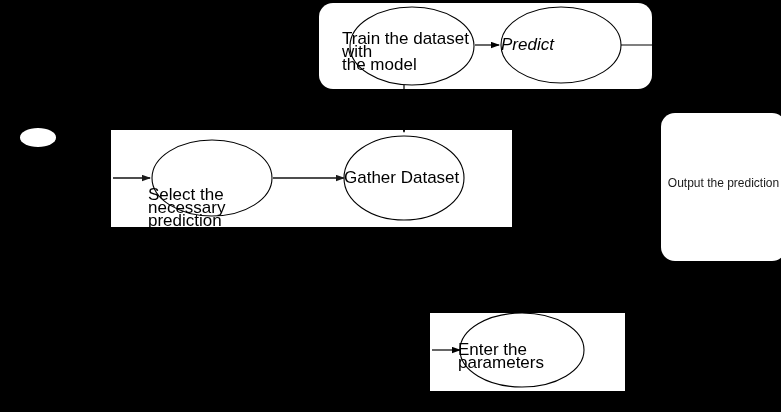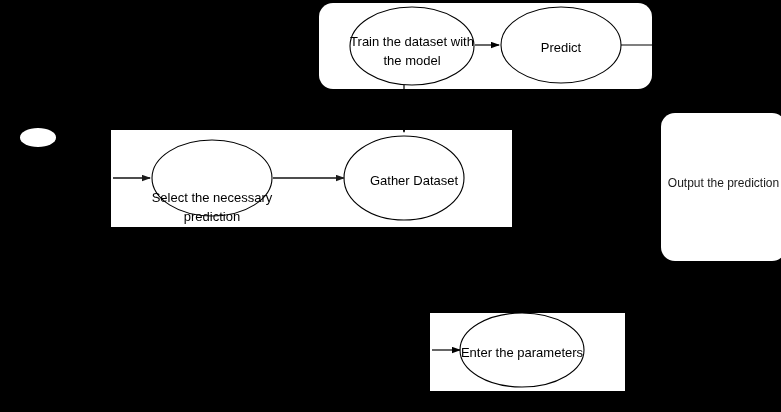--- a/index.html
+++ b/index.html
@@ -31,23 +31,22 @@
     position: absolute;
     left: 0;
     top: 0;
     width: 781px;
     height: 412px;
     overflow: visible;
   }
   .node-label {
     position: absolute;
     color: #000000;
-    font-size: 13px;
-    line-height: 19px;
-    text-align: center;
+    font-size: 17px;
+    line-height: 13px;
     white-space: pre-line;
     pointer-events: none;
   }
   .panel-label {
     position: absolute;
     color: #1a1a1a;
     font-size: 12px;
     line-height: 15px;
     text-align: center;
   }
@@ -111,21 +110,21 @@
     <line class="edge-line" x1="113" y1="178" x2="150" y2="178" marker-end="url(#arrowGray)"></line>
 
     <line class="edge-line" x1="273" y1="178" x2="344" y2="178" marker-end="url(#arrowGray)"></line>
 
     <line class="edge-line thin" x1="432" y1="350" x2="460" y2="350" marker-end="url(#arrowBlack)"></line>
   </svg>
 
   <div class="node-label" style="left:342px; top:32px; width:140px;">Train the dataset with
 the model</div>
 
-  <div class="node-label" style="left:501px; top:38px; width:120px;">Predict</div>
+  <div class="node-label" style="left:501px; top:38px; width:120px;font-style:italic;">Predict</div>
 
   <div class="node-label" style="left:148px; top:164px; width:128px;margin-top:24px;">Select the necessary
 prediction</div>
 
   <div class="node-label" style="left:344px; top:171px; width:140px;">Gather Dataset</div>
 
   <div class="node-label" style="left:458px; top:343px; width:128px;">Enter the parameters</div>
 
   <div class="panel-label" style="left:661px; top:176px; width:125px;">Output the prediction</div>
 

